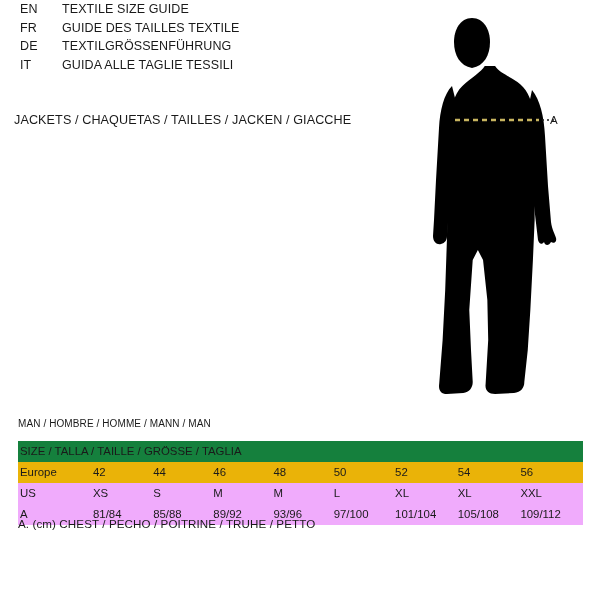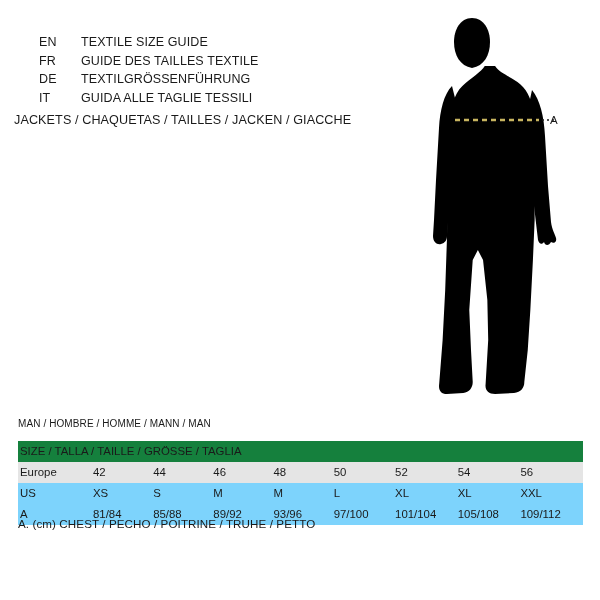--- a/index.html
+++ b/index.html
@@ -14,23 +14,22 @@
     font-family: "Liberation Sans", sans-serif;
     color: #1a1a1a;
     position: relative;
     overflow: hidden;
   }
 
   
   .lang-block {
     position: absolute;
     left: 20px;
-    top: 33px;
+    top: 0;
     width: 360px;
-    margin-left: 19px;
   }
   .lang-row {
     display: flex;
     align-items: baseline;
     font-size: 12.5px;
     line-height: 18.6px;
     letter-spacing: .1px;
   }
   .lang-code {
     width: 42px;
@@ -95,24 +94,24 @@
     color: #1a1a1a;
     line-height: 15px;
   }
   table.size-table tr.head-row td {
     background: #15803d;
     font-size: 11.4px;
     padding-top: 3px;
     padding-bottom: 3px;
   }
   table.size-table tr.band td {
-    background: #e5e5e5;
+    background: #eab308;
   }
   table.size-table tr.white td {
-    background: #7dd3fc;
+    background: #f0abfc;
   }
   .c0 { width: 84px; padding-left: 2px !important; }
   .cell { width: 68px; }
 
   .footnote {
     position: absolute;
     left: 18px;
     top: 517px;
     font-size: 11.6px;
     letter-spacing: .1px;

